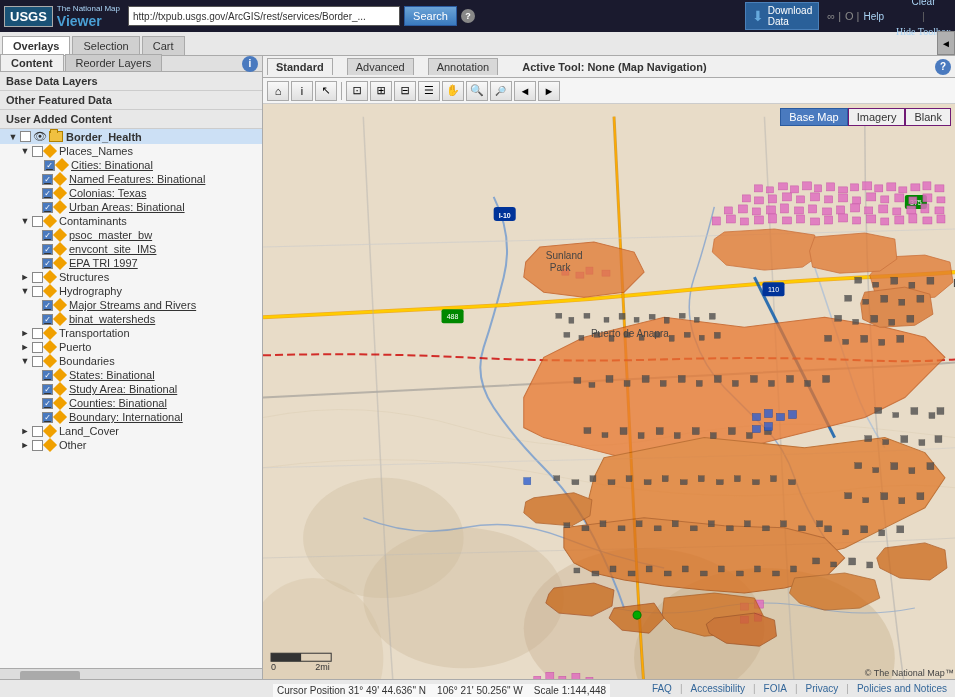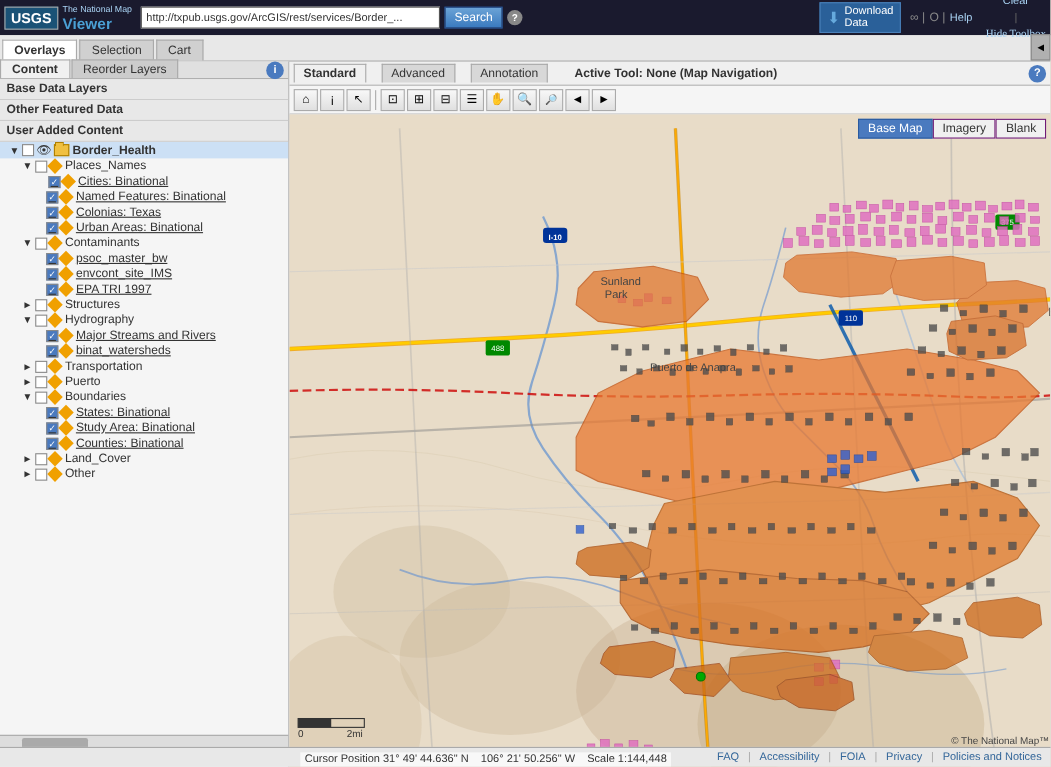--- a/index.html
+++ b/index.html
@@ -578,20 +578,26 @@
         <span style="width:10px;"></span>
         <span class="checkbox checked"></span>
         <div class="diamond-icon"></div>
         <span class="tree-label">Study Area: Binational</span>
       </div>
       <div class="tree-item indent-3">
         <span style="width:10px;"></span>
         <span class="checkbox checked"></span>
         <div class="diamond-icon"></div>
         <span class="tree-label">Counties: Binational</span>
+      </div>
+      <div class="tree-item indent-3">
+        <span style="width:10px;"></span>
+        <span class="checkbox checked"></span>
+        <div class="diamond-icon"></div>
+        <span class="tree-label">Boundary: International</span>
       </div>
 
       <div class="tree-item indent-2">
         <span class="tree-toggle">►</span>
         <span class="checkbox"></span>
         <div class="diamond-icon"></div>
         <span class="tree-label">Land_Cover</span>
       </div>
 
       <div class="tree-item indent-2">

